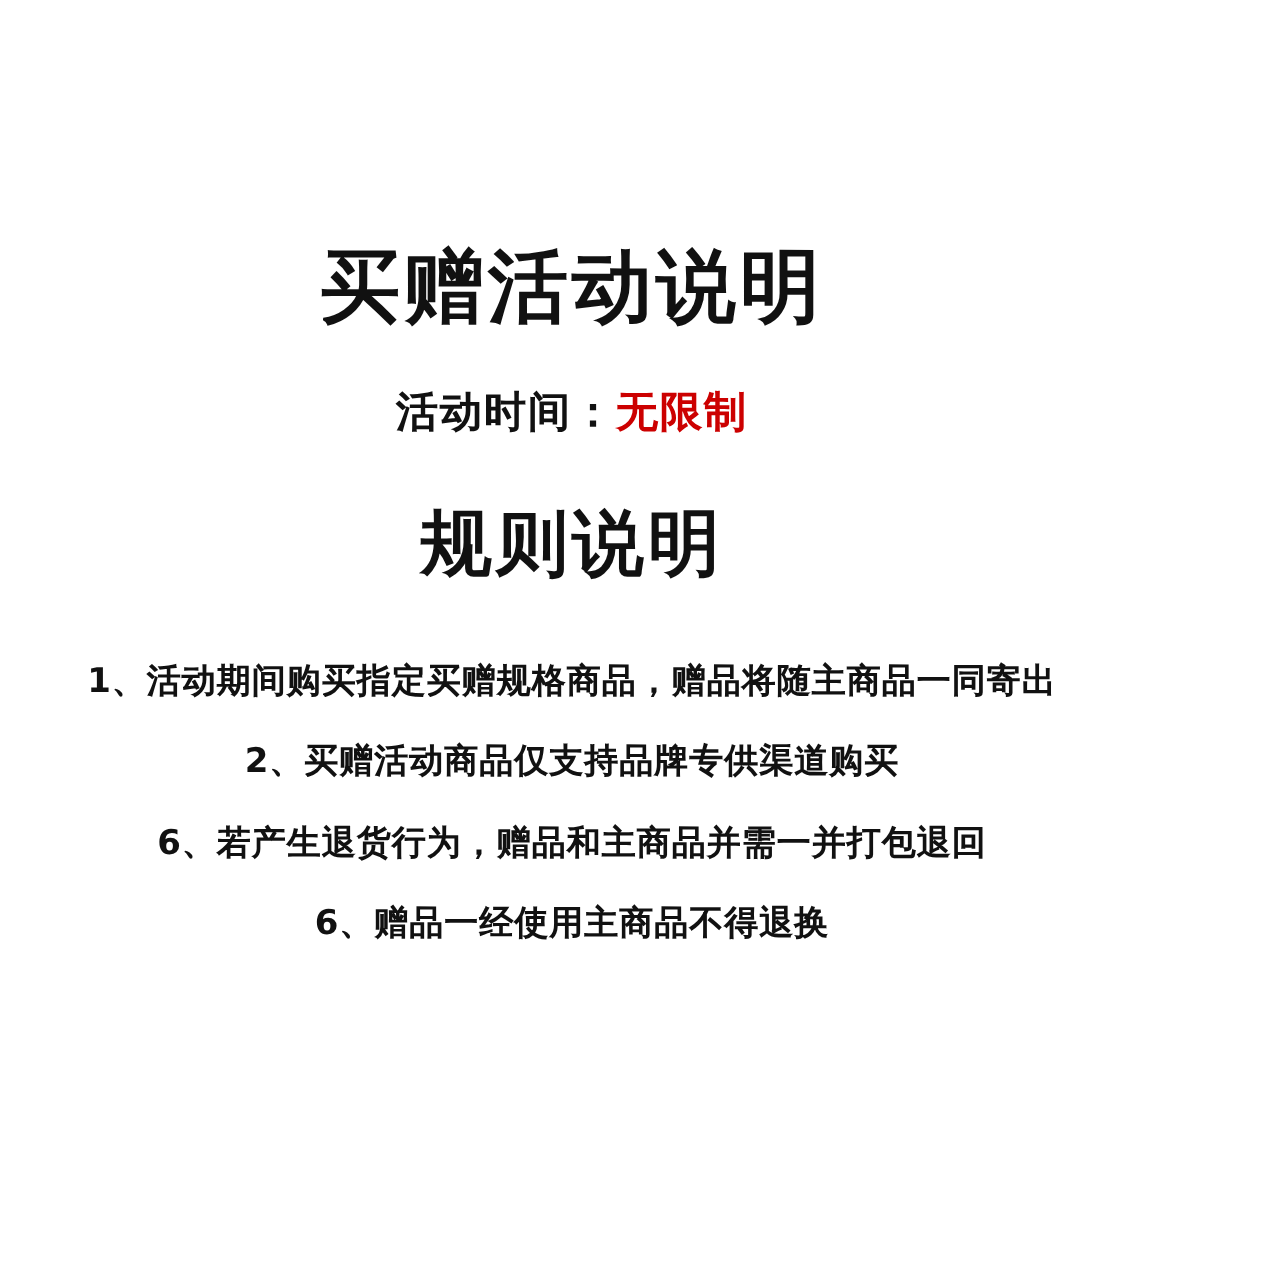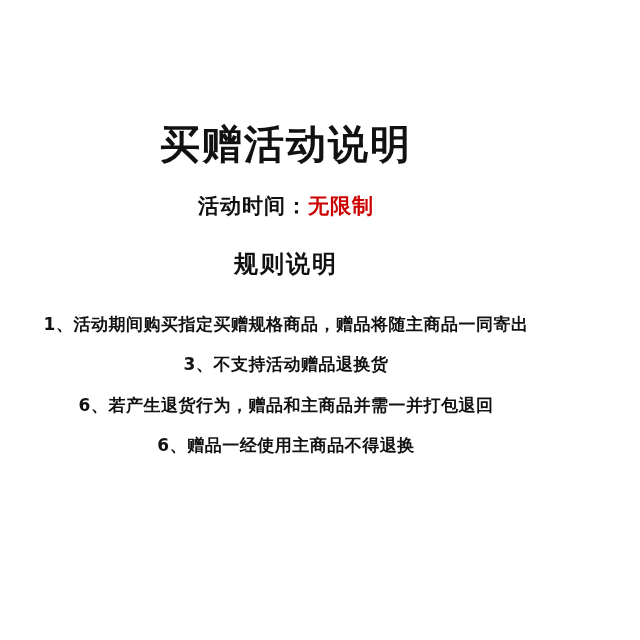--- a/index.html
+++ b/index.html
@@ -39,21 +39,21 @@
     color: #111111;
     text-align: center;
     letter-spacing: 1px;
     font-family: Liberation Serif, serif;
   }
   .subtitle-row .highlight {
     color: #cc0000;
   }
   .section-title {
     margin-top: 28px;
-    font-size: 24px;
+    font-size: 36px;
     font-weight: bold;
     letter-spacing: 2px;
     color: #111111;
     text-align: center;
   }
   .rules {
     margin-top: 24px;
     width: 100%;
     display: flex;
     flex-direction: column;
@@ -78,18 +78,18 @@
   <div class="main-title">买赠活动说明</div>
 
   <div class="subtitle-row">
     <span>活动时间：</span><span class="highlight">无限制</span>
   </div>
 
   <div class="section-title">规则说明</div>
 
   <div class="rules">
     <div class="rule-item">1、活动期间购买指定买赠规格商品，赠品将随主商品一同寄出</div>
-    <div class="rule-item">3、不支持活动赠品退换货</div>
+    <div class="rule-item">2、买赠活动商品仅支持品牌专供渠道购买</div>
     <div class="rule-item">6、若产生退货行为，赠品和主商品并需一并打包退回</div>
     <div class="rule-item">6、赠品一经使用主商品不得退换</div>
   </div>
 
 </div>
 
 </body></html>

